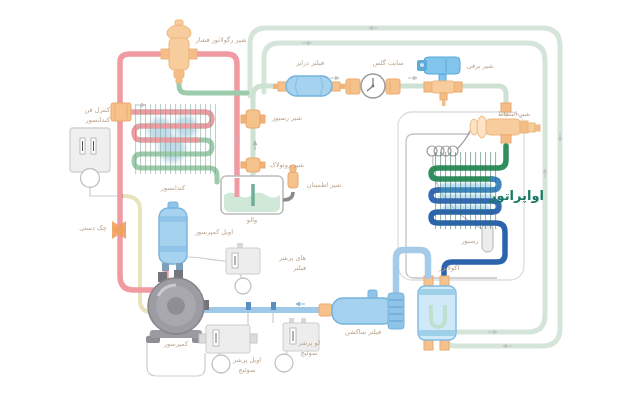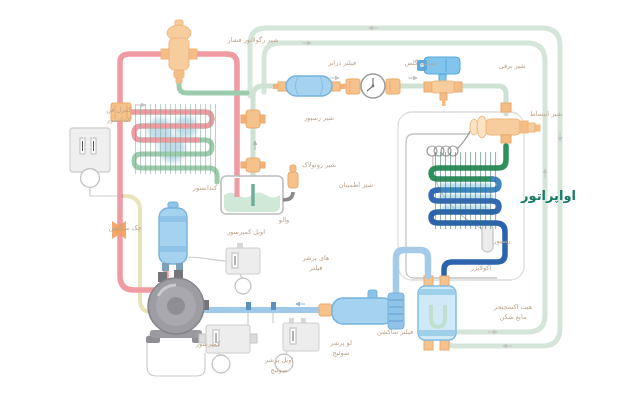--- a/index.html
+++ b/index.html
@@ -1,21 +1,21 @@
 <!DOCTYPE html>
 <html><head>
 <meta charset="utf-8">
 <style>
   html,body{margin:0;padding:0;background:#fff;}
   #stage{position:relative;width:628px;height:400px;background:#ffffff;overflow:hidden;
          font-family:"DejaVu Sans",sans-serif;}
   #pipes{position:absolute;left:0;top:0;}
   .lbl{position:absolute;font-size:6.5px;color:#bca58e;direction:rtl;text-align:center;
-       white-space:pre-line;line-height:1.5;pointer-events:none;padding-left:32px;}
-  .lbl.right{text-align:center;}
+       white-space:pre-line;line-height:1.5;pointer-events:none;}
+  .lbl.right{text-align:right;}
   .lbl.evap{color:#177a64;font-weight:bold;font-size:13px;}
 </style>
 </head>
 <body>
 
 <div id="stage">
 <svg id="pipes" width="628" height="400" viewBox="0 0 628 400">
   <defs>
     <pattern id="finsC" width="5" height="8" patternUnits="userSpaceOnUse">
       <rect width="1.1" height="8" fill="#6d9c8a"></rect>
@@ -286,36 +286,34 @@
     <path d="M512,346 L503,346" stroke="#c4c4c4" marker-end="url(#mGray)"></path>
     <path d="M488,332 L497,332" stroke="#c4c4c4" marker-end="url(#mGray)"></path>
     <path d="M305,304 L296,304" stroke="#8fb8d8" marker-end="url(#mBlue)"></path>
   </g>
 </svg>
 
 <div class="lbl" style="left:190px;top:36px;width:62px">شیر رگولاتور فشار</div>
 <div class="lbl right" style="left:64px;top:106px;width:46px">کنترل فن
 کندانسور</div>
 <div class="lbl" style="left:150px;top:184px;width:46px">کندانسور</div>
-<div class="lbl" style="left:76px;top:224px;width:34px">چک ساکشن</div>
+<div class="lbl" style="left:76px;top:224px;width:34px">چک دستی</div>
 <div class="lbl" style="left:266px;top:114px;width:42px">شیر رسیور</div>
 <div class="lbl" style="left:262px;top:161px;width:50px">شیر روتولاک</div>
 <div class="lbl" style="left:300px;top:181px;width:48px">شیر اطمینان</div>
 <div class="lbl" style="left:232px;top:216px;width:40px">والو</div>
 <div class="lbl" style="left:188px;top:228px;width:52px">اویل کمپرسور</div>
 <div class="lbl right" style="left:262px;top:254px;width:44px">های پرشر
 فیلتر</div>
 <div class="lbl" style="left:148px;top:340px;width:56px">کمپرسور</div>
 <div class="lbl" style="left:224px;top:356px;width:46px">اویل پرشر
 سوئیچ</div>
 <div class="lbl" style="left:288px;top:339px;width:42px">لو پرشر
 سوئیچ</div>
 <div class="lbl" style="left:334px;top:328px;width:58px">فیلتر ساکشن</div>
 <div class="lbl" style="left:286px;top:59px;width:48px">فیلتر درایر</div>
 <div class="lbl" style="left:364px;top:59px;width:48px">سایت گلس</div>
 <div class="lbl" style="left:460px;top:62px;width:40px">شیر برقی</div>
 <div class="lbl" style="left:490px;top:110px;width:48px">شیر انبساط</div>
 <div class="lbl evap" style="left:500px;top:186px;width:44px">اواپراتور</div>
 <div class="lbl" style="left:456px;top:237px;width:28px">رسیور</div>
 <div class="lbl" style="left:430px;top:264px;width:38px">اکولایزر</div>
-<div class="lbl right" style="left:455px;top:303px;width:52px">هیت اکسچنجر
-مایع شکن</div>
 </div>
 
 </body></html>

